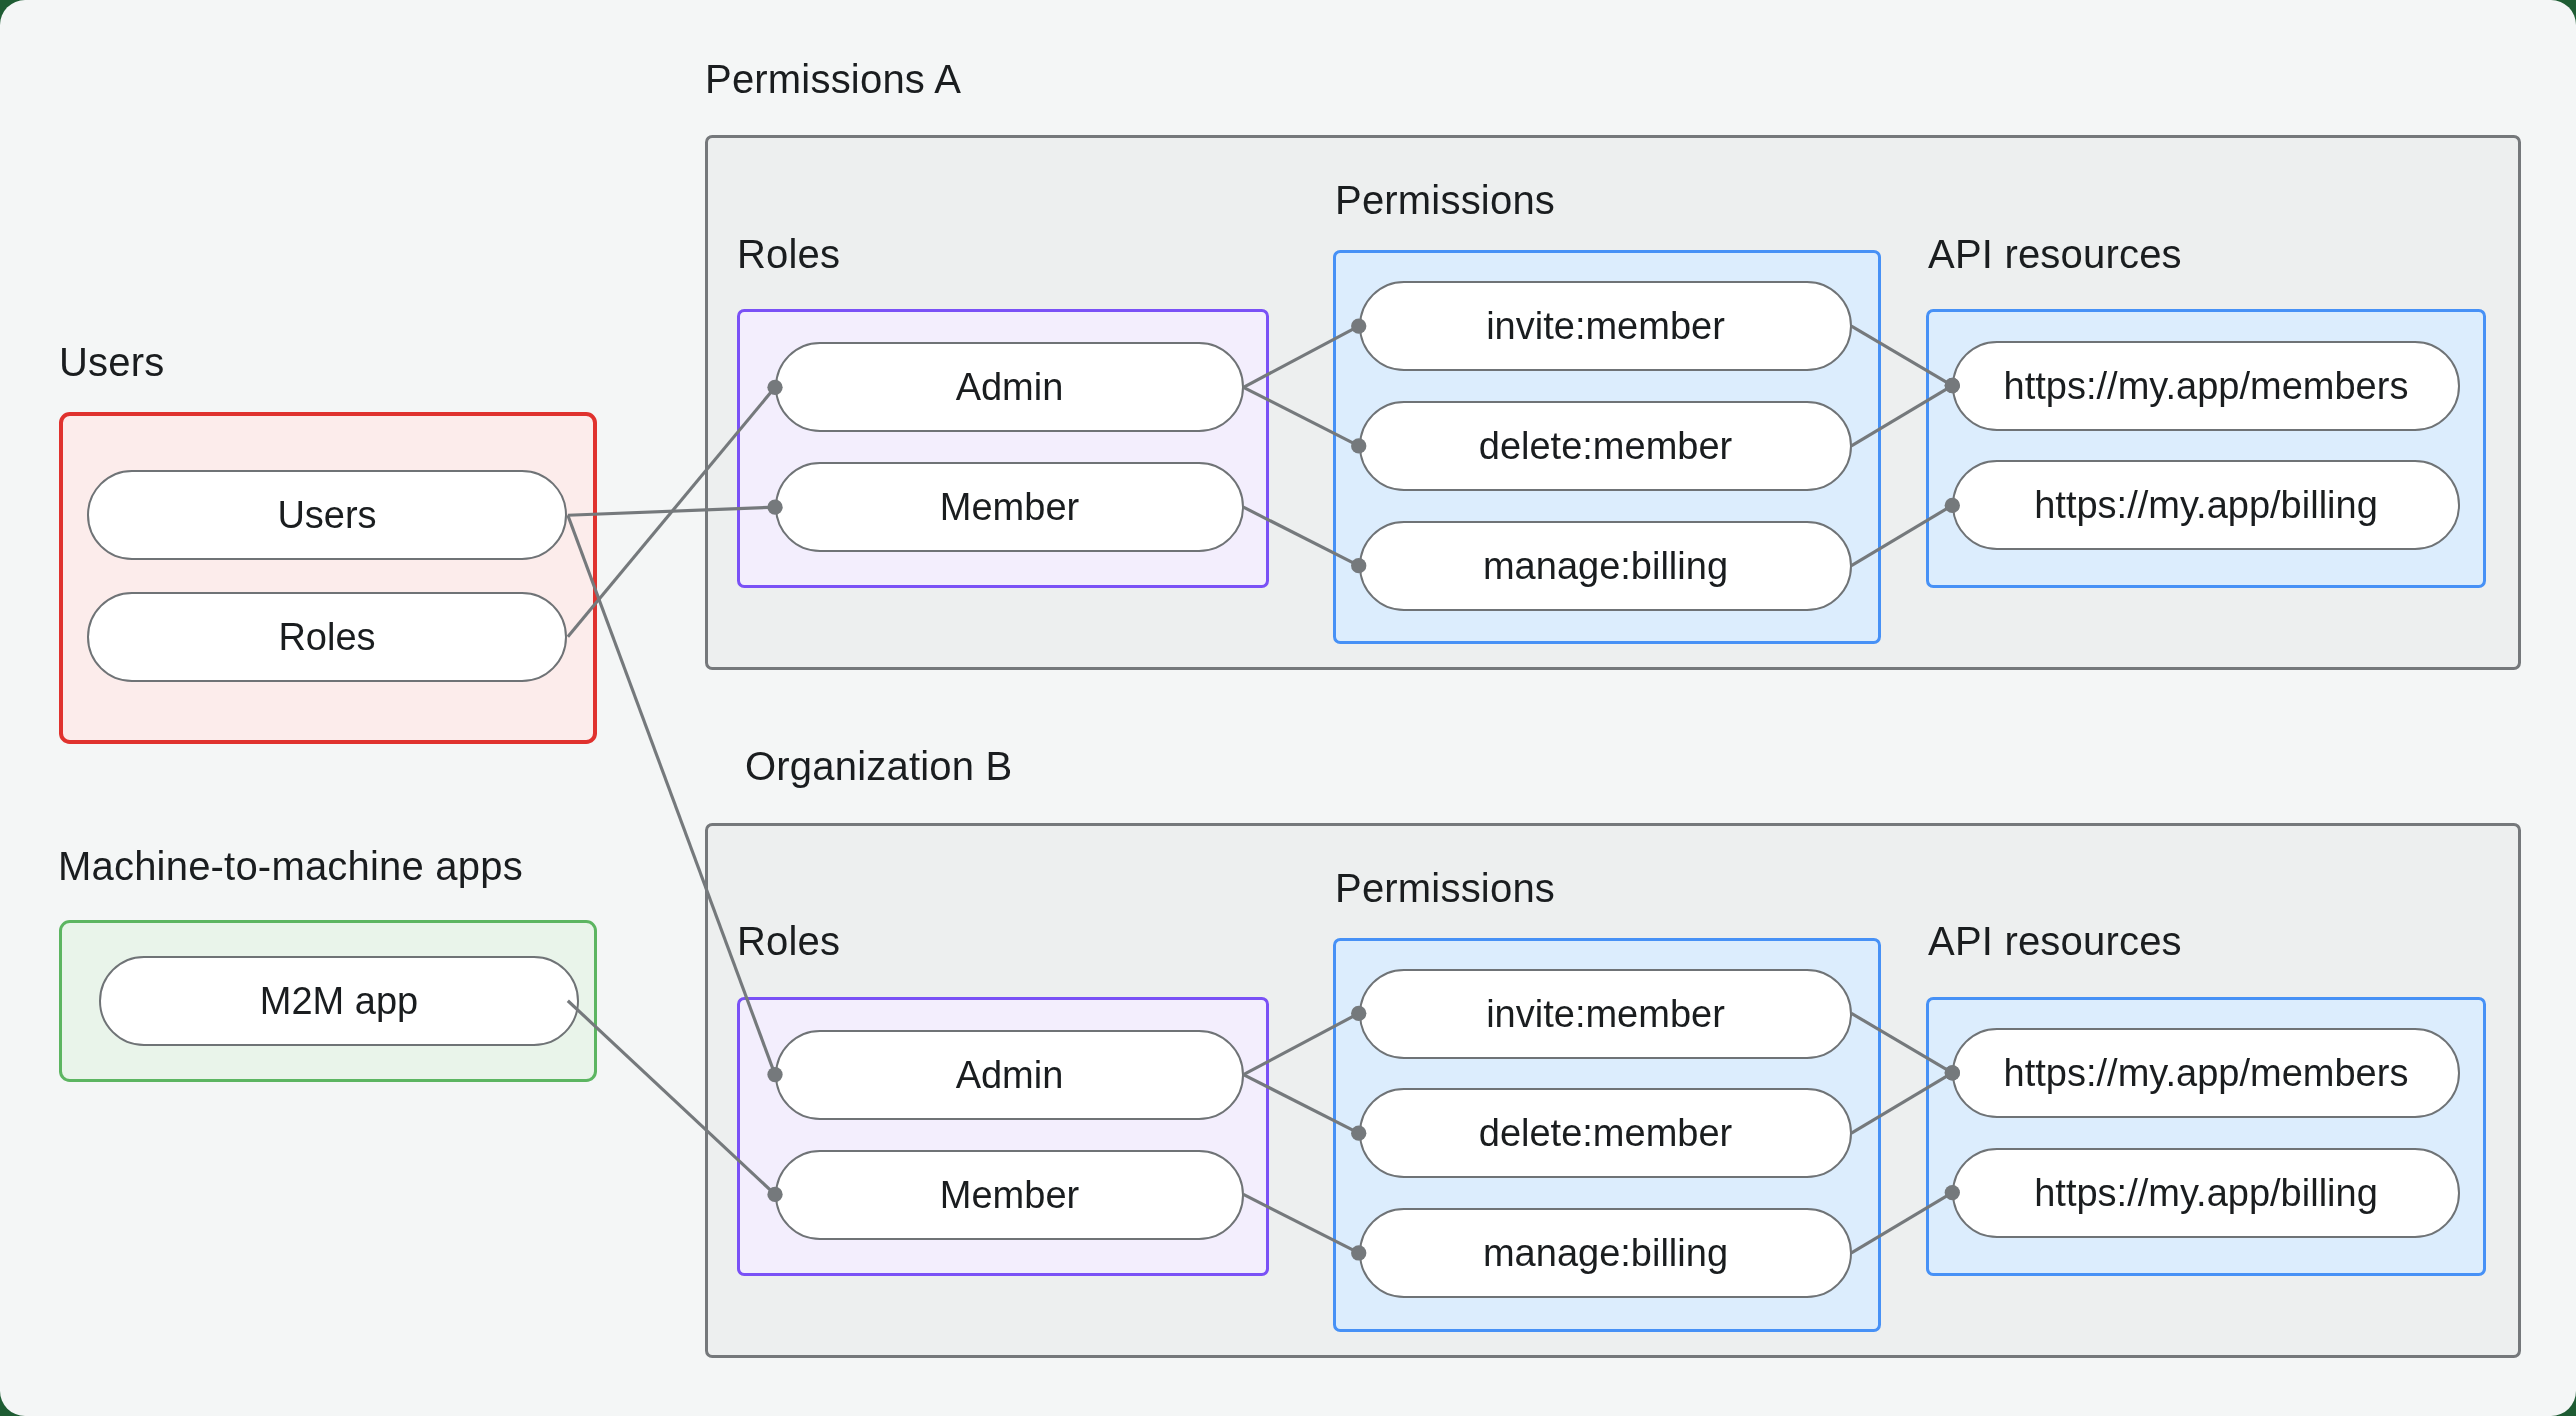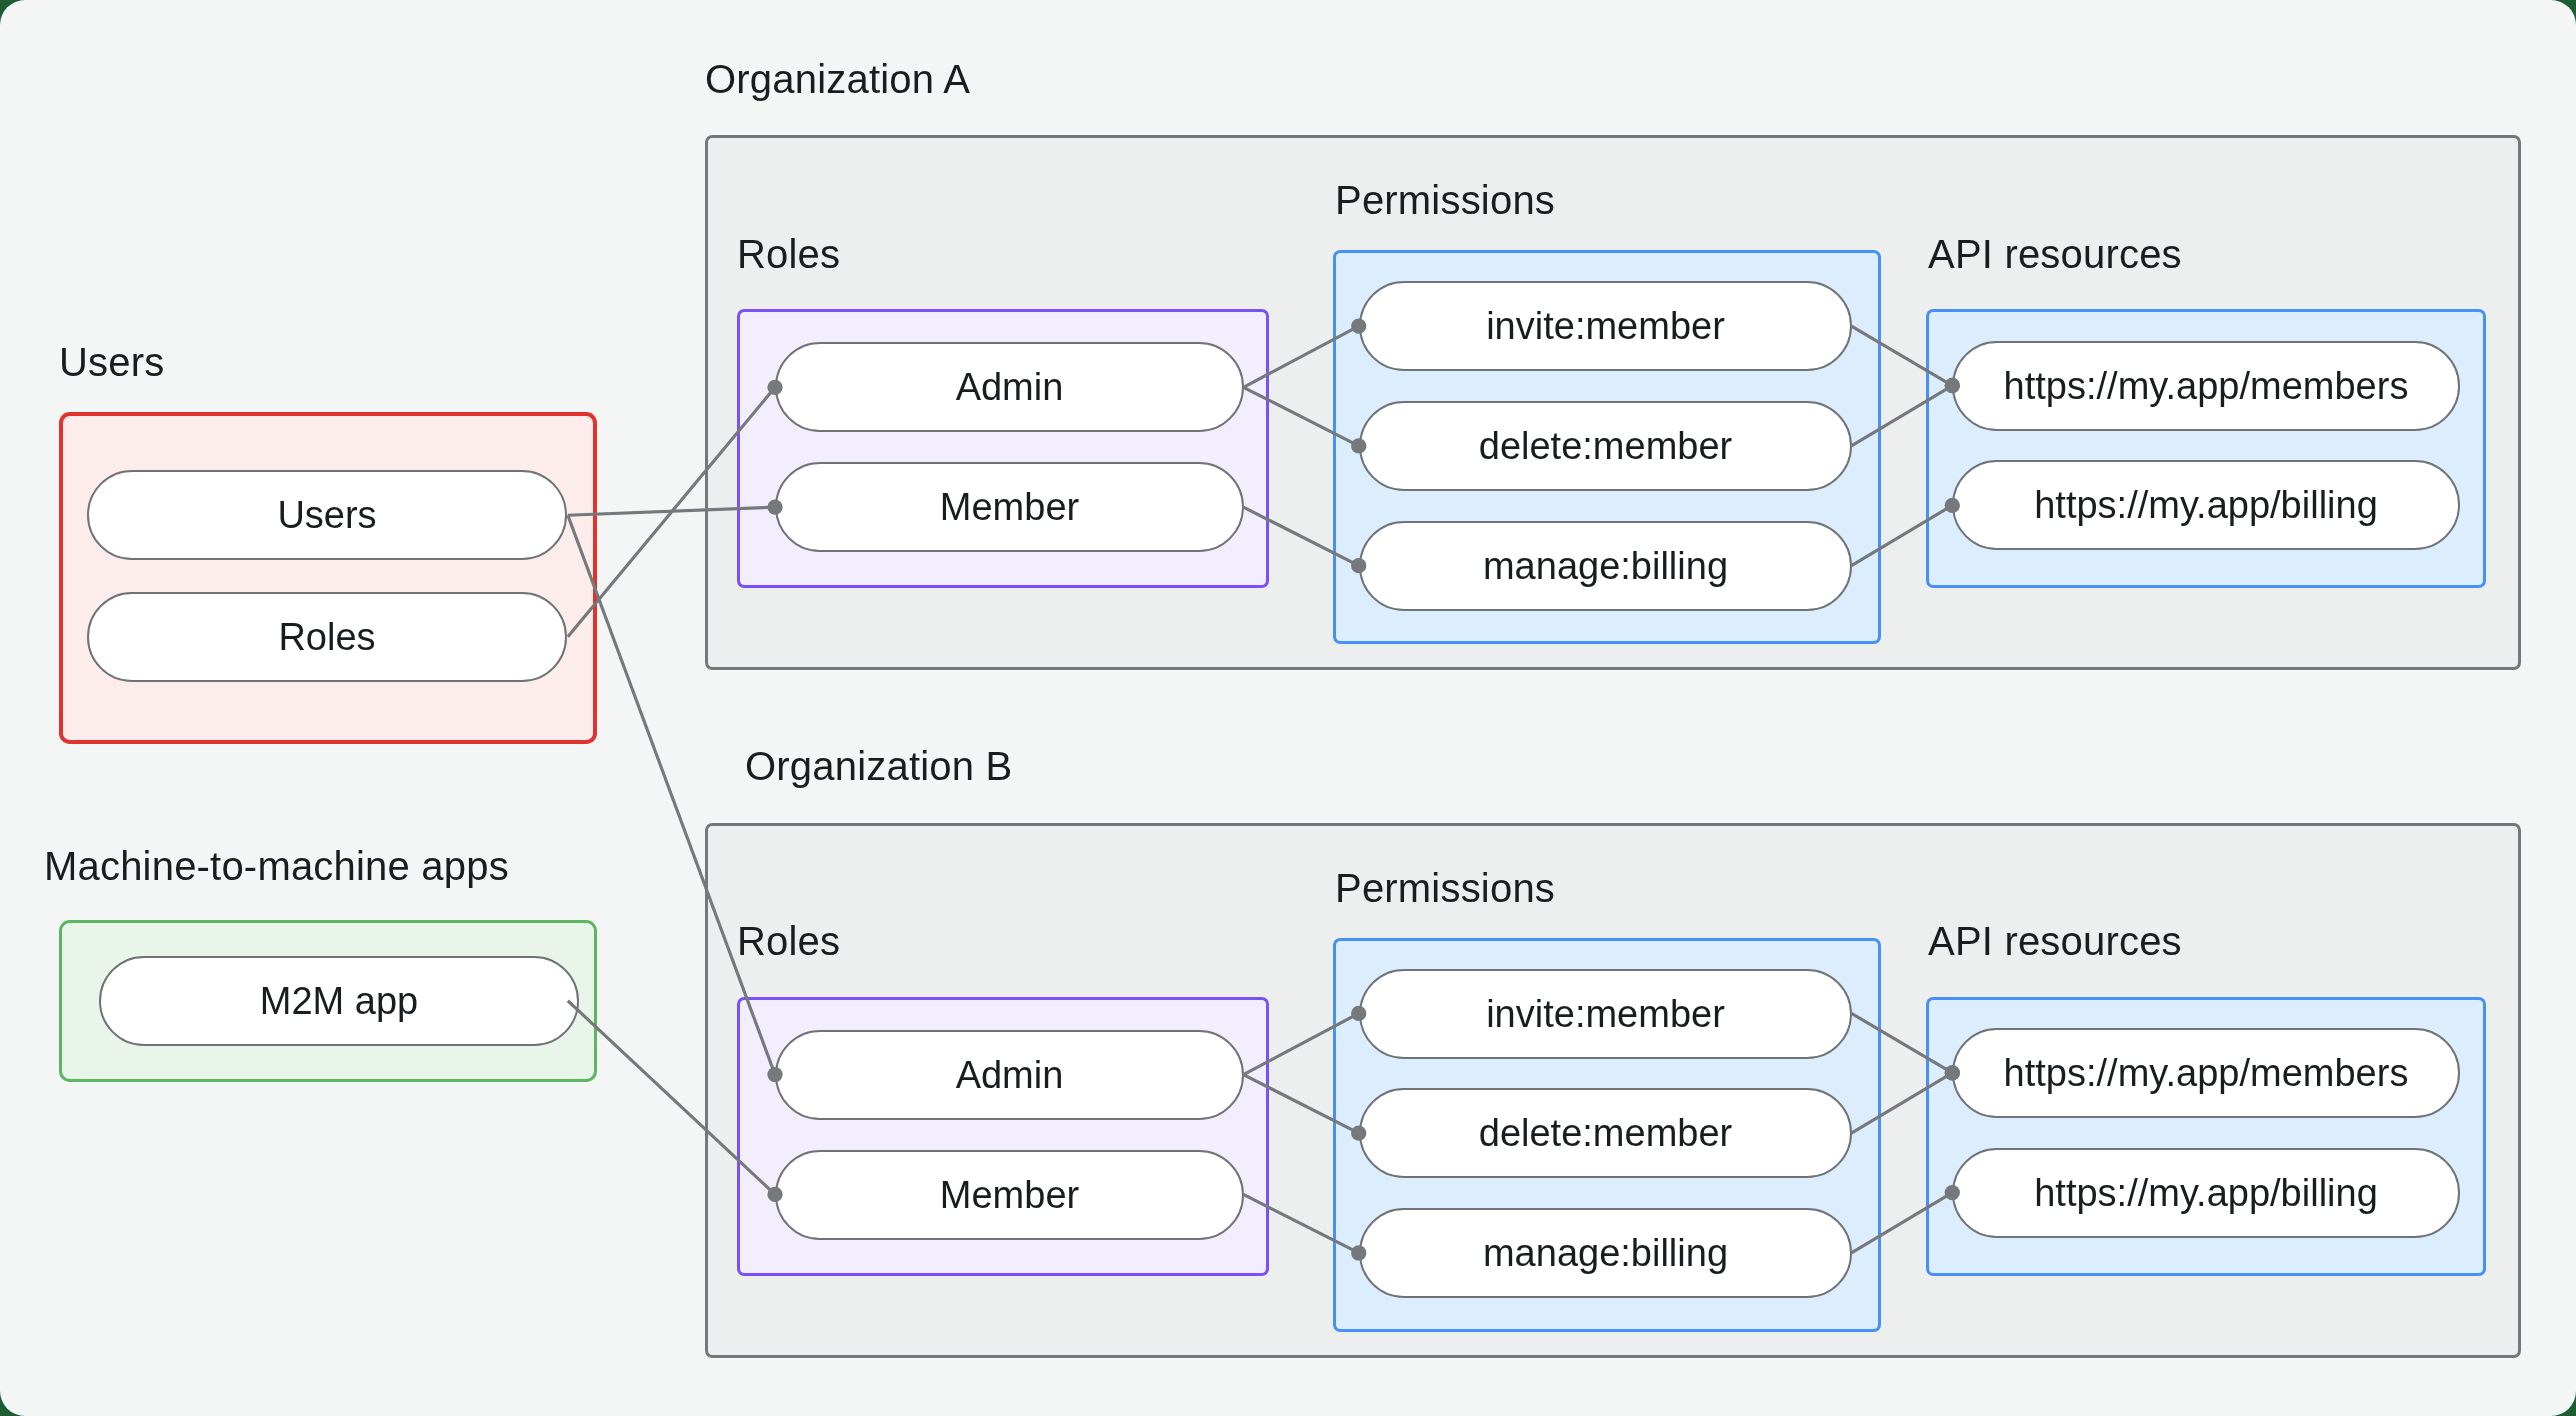--- a/index.html
+++ b/index.html
@@ -76,25 +76,25 @@
       <circle cx="2167" cy="1191" r="8.5" fill="#75797C"></circle>
       <line x1="2055" y1="1391" x2="2167" y2="1324" stroke="#75797C" stroke-width="3.5"></line>
       <circle cx="2167" cy="1324" r="8.5" fill="#75797C"></circle>
     </svg>
 
   <div class="lbl" style="left:59px; top:339px;">Users</div>
   <div class="box users-box" style="left:59px; top:412px; width:538px; height:332px;"></div>
   <div class="oval" style="left:87px; top:470px; width:480px;">Users</div>
   <div class="oval" style="left:87px; top:592px; width:480px;">Roles</div>
 
-  <div class="lbl" style="left:44px; top:843px;">Machine-to-machine apps</div>
+  <div class="lbl" style="left:58px; top:843px;">Machine-to-machine apps</div>
   <div class="box m2m-box" style="left:59px; top:920px; width:538px; height:162px;"></div>
   <div class="oval" style="left:99px; top:956px; width:480px;">M2M app</div>
 
-  <div class="lbl" style="left:705px; top:56px;">Organization A</div>
+  <div class="lbl" style="left:705px; top:56px;">Permissions A</div>
   <div class="box org-box" style="left:705px; top:135px; width:1816px; height:535px;"></div>
   <div class="lbl" style="left:737px; top:231px;">Roles</div>
   <div class="lbl" style="left:1335px; top:177px;">Permissions</div>
   <div class="lbl" style="left:1928px; top:231px;">API resources</div>
 
   <div class="box roles-box" style="left:737px; top:309px; width:532px; height:279px;"></div>
   <div class="oval" style="left:775px; top:342px; width:469px;">Admin</div>
   <div class="oval" style="left:775px; top:462px; width:469px;">Member</div>
 
   <div class="box perm-box" style="left:1333px; top:250px; width:548px; height:394px;"></div>

